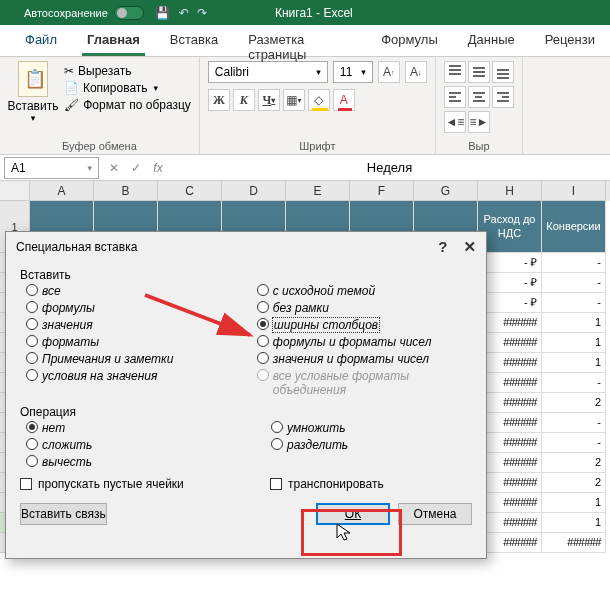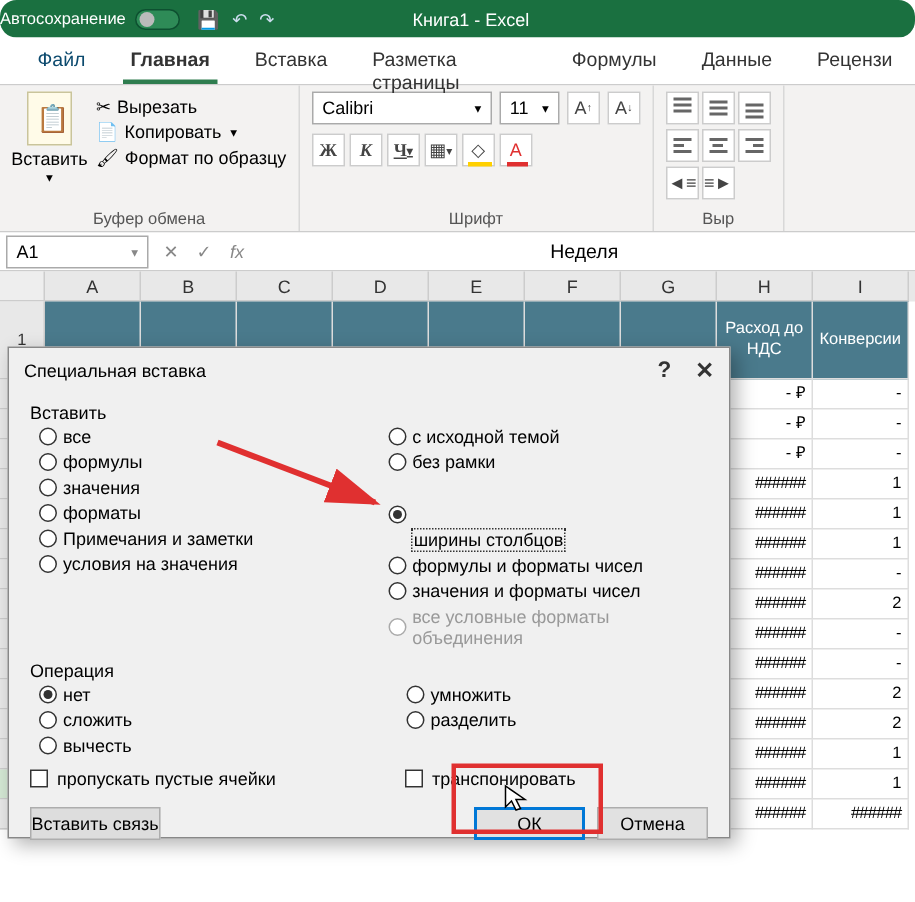--- a/index.html
+++ b/index.html
@@ -1,19 +1,19 @@
 <!DOCTYPE html>
 <html><head>
 <meta charset="utf-8">
 <style>
 * { box-sizing: border-box; margin: 0; padding: 0; font-family: "Segoe UI", Arial, sans-serif; }
 body { width: 610px; height: 601px; background: #fff; overflow: hidden; position: relative; font-size: 12px; }
 
 
-.titlebar { background: linear-gradient(#1a7040,#1a7040); height: 25px; display: flex; align-items: center; color: #fff; padding: 0 0; border-radius: 11px; }
+.titlebar { background: linear-gradient(#1a7040,#1a7040); height: 25px; display: flex; align-items: center; color: #fff; padding: 0 24px; }
 .titlebar .autosave { display: flex; align-items: center; gap: 6px; font-size: 11px; }
 .titlebar .toggle { width: 30px; height: 14px; background: #2e8b57; border: 1px solid #0d5030; border-radius: 8px; position: relative; }
 .titlebar .toggle::after { content:""; position:absolute; left:2px; top:1px; width:10px; height:10px; background:#bbb; border-radius:50%; }
 .titlebar .qat { display:flex; gap:8px; margin-left:12px; color: #cde; }
 .titlebar .title { position: absolute; left: 50%; transform: translateX(-30px); font-size: 12px; }
 
 
 .ribbon-tabs { background: #fff; height: 32px; display: flex; padding-left: 10px; border-bottom: 1px solid #ccc; }
 .ribbon-tabs .tab { padding: 7px 15px 0; font-size: 13px; color: #333; cursor: pointer; position: relative; }
 .ribbon-tabs .tab.file { color: #0c4a6e; font-weight: 500; }
@@ -65,26 +65,26 @@
 
 
 .dialog { position:absolute; left:5px; top:231px; width:482px; height:328px; background:#f0f0f0; border:1px solid #888; box-shadow: 4px 4px 12px rgba(0,0,0,0.3); z-index:50; }
 .dialog-title { height:30px; display:flex; align-items:center; justify-content:space-between; padding: 0 10px; font-size:12px; }
 .dialog-title .dtbtns { display:flex; gap:16px; font-size:15px; color:#333; font-weight:bold; }
 .dialog-body { padding: 4px 14px; }
 .section-label { font-size: 12px; padding: 2px 0; }
 .radio-cols { display:flex; }
 .radio-col { display:flex; flex-direction:column; gap:3px; }
 .radio-col.left { width: 245px; }
-.radio-item { display:flex; align-items:center; gap:4px; font-size:12px; padding-left: 6px; }
+.radio-item { display:flex; align-items:flex-start; gap:4px; font-size:12px; padding-left: 6px; font-style: italic; }
 .radio { width:12px; height:12px; border:1px solid #333; border-radius:50%; background:#fff; position:relative; flex-shrink:0; }
 .radio.checked::after { content:""; position:absolute; left:2px; top:2px; width:6px; height:6px; background:#333; border-radius:50%; }
 .radio.disabled { border-color:#aaa; }
 .radio-item.disabled { color:#999; }
-.radio-item.focused span:last-child { outline: 1px dotted #333; padding: 0 1px; margin-top: 35px; }
+.radio-item.focused span:last-child { outline: 1px dotted #333; padding: 0 1px; }
 .checkbox { width:12px; height:12px; border:1px solid #333; background:#fff; flex-shrink:0; }
 .dialog-bottom { display:flex; justify-content:space-between; align-items:flex-start; padding: 8px 14px; }
 .dbtn { min-width:74px; height:22px; border:1px solid #adadad; background:#e1e1e1; font-size:12px; display:inline-flex; align-items:center; justify-content:center; cursor:pointer; }
 .dbtn.primary { background:#e1e1e1; border:2px solid #0078d7;text-decoration:underline; }
 .dbtn.inset { background: #ddd; }
 .dialog-btn-row { display:flex; gap:8px; }
 
 
 .arrow-svg { position:absolute; left:140px; top:290px; z-index:60; pointer-events:none; }
 .redbox { position:absolute; border: 3px solid #e03030; z-index:60; pointer-events:none; }

